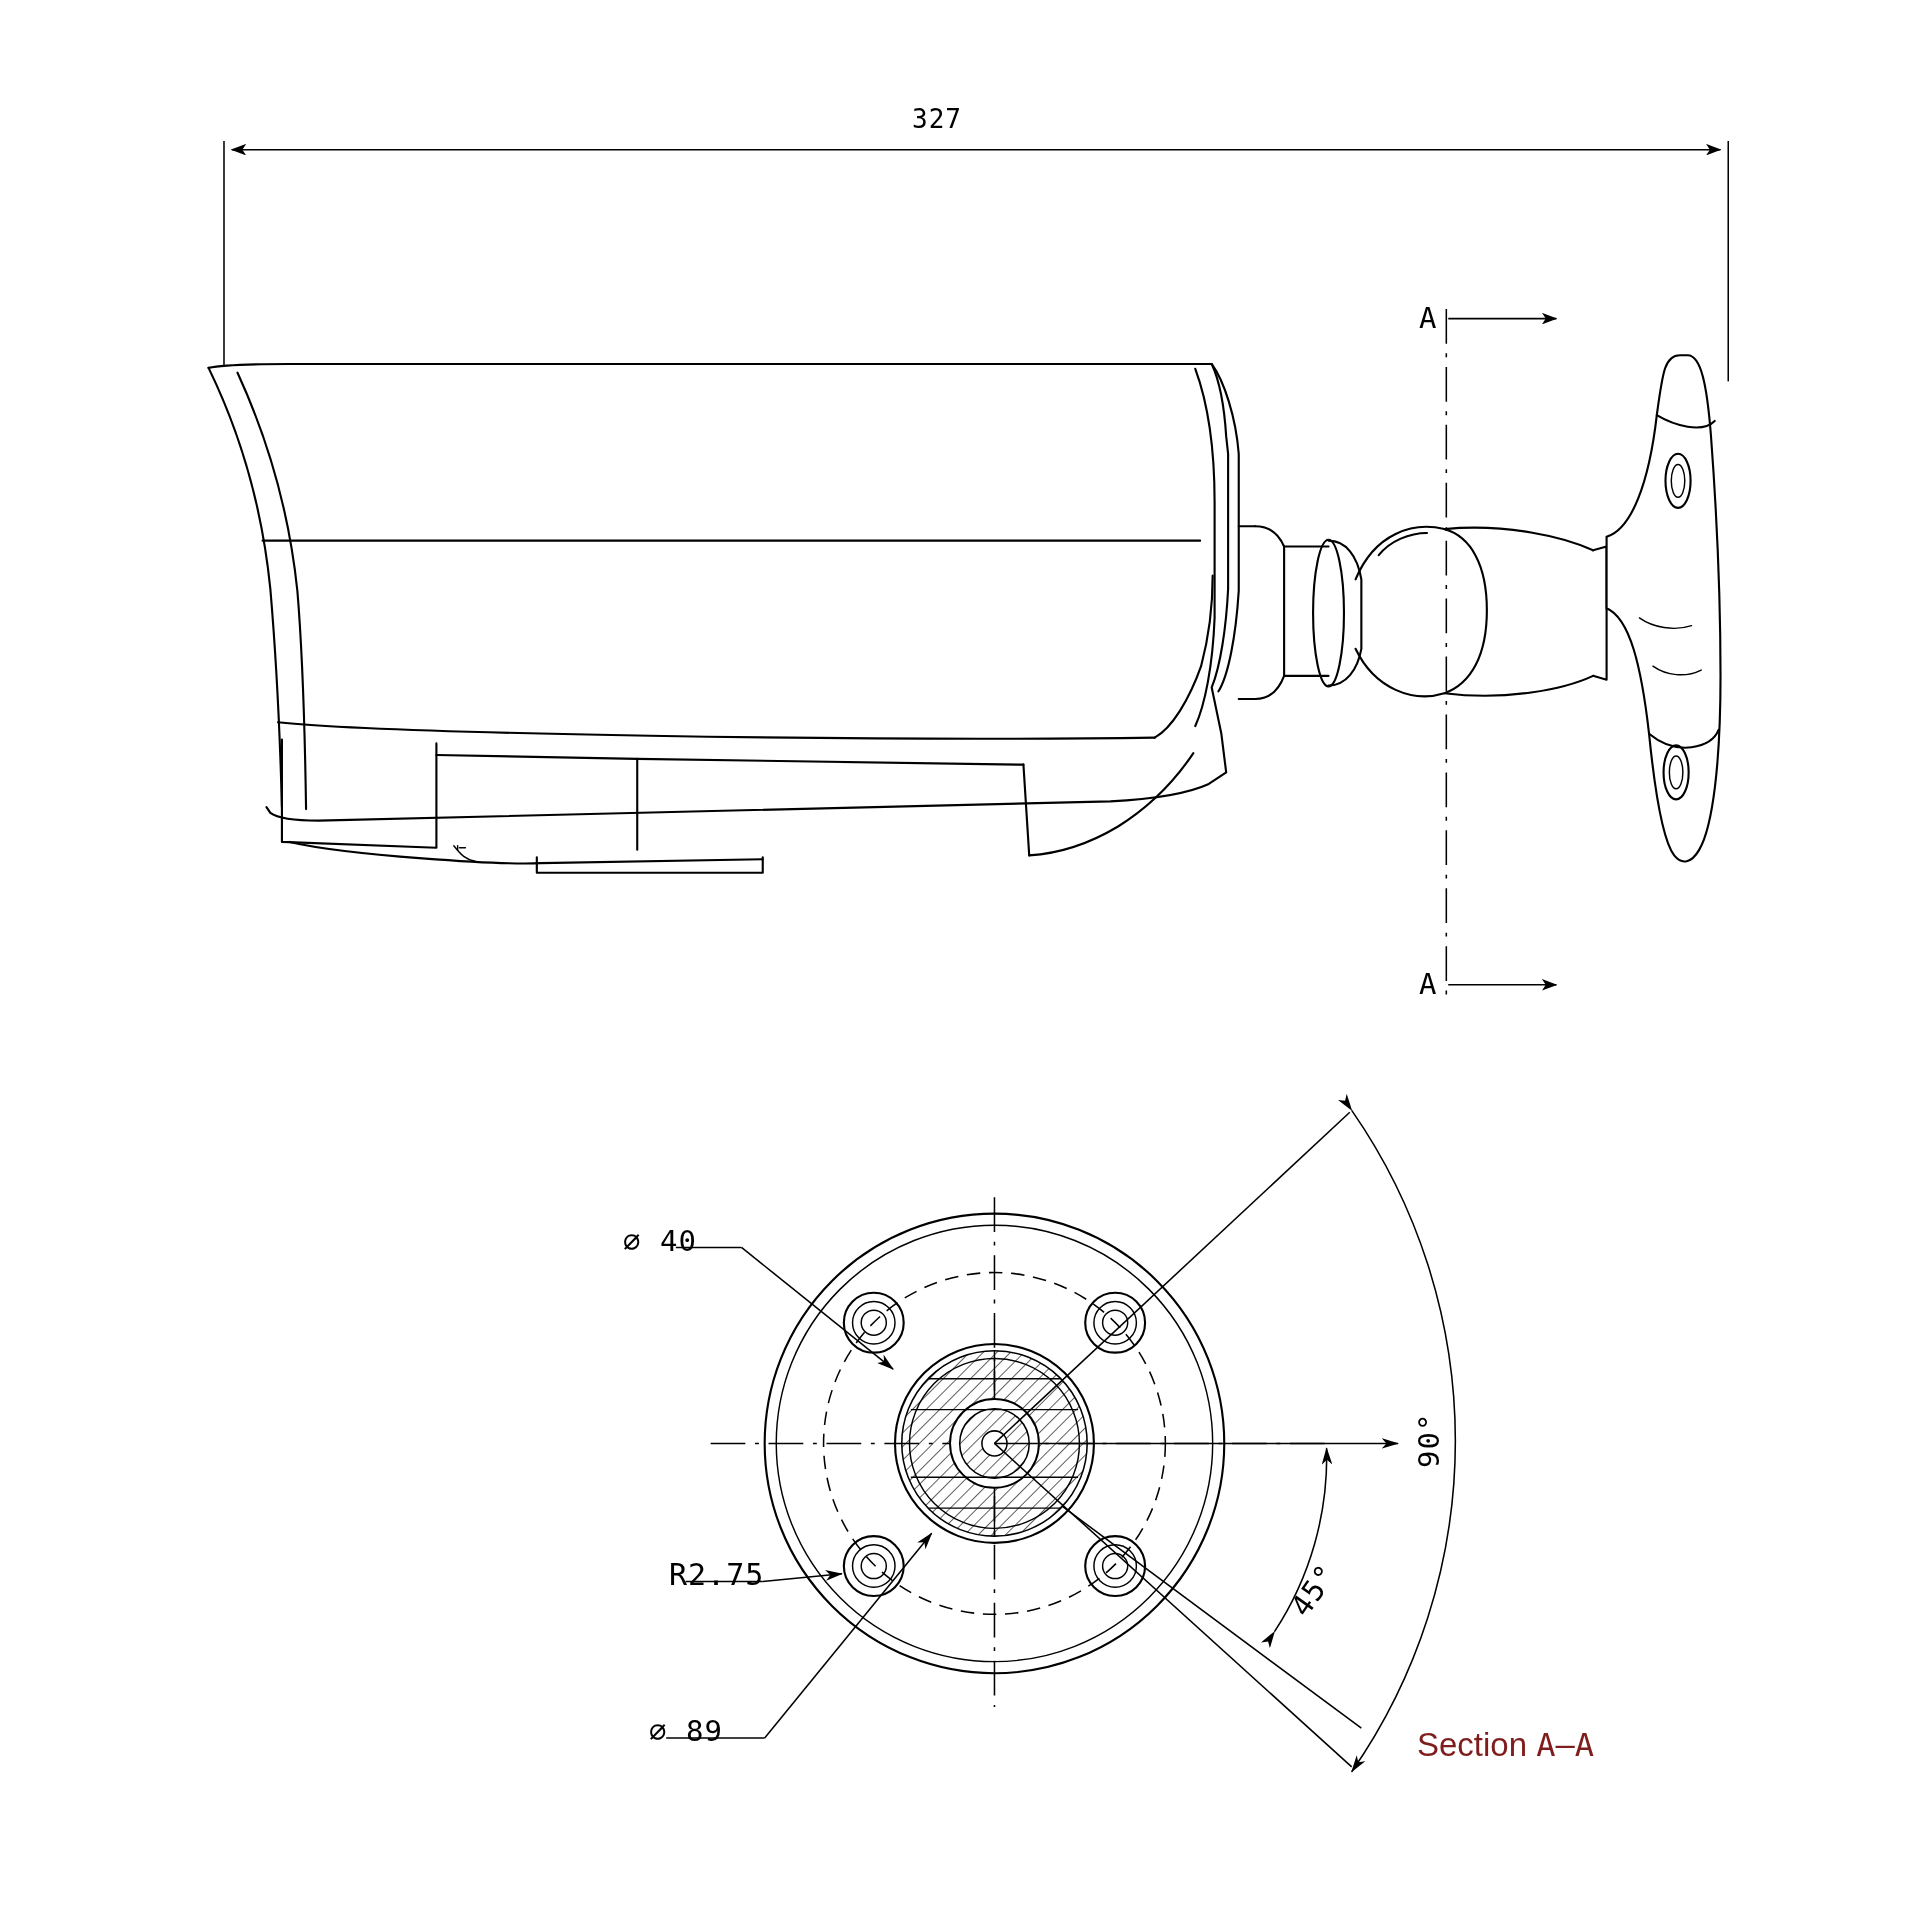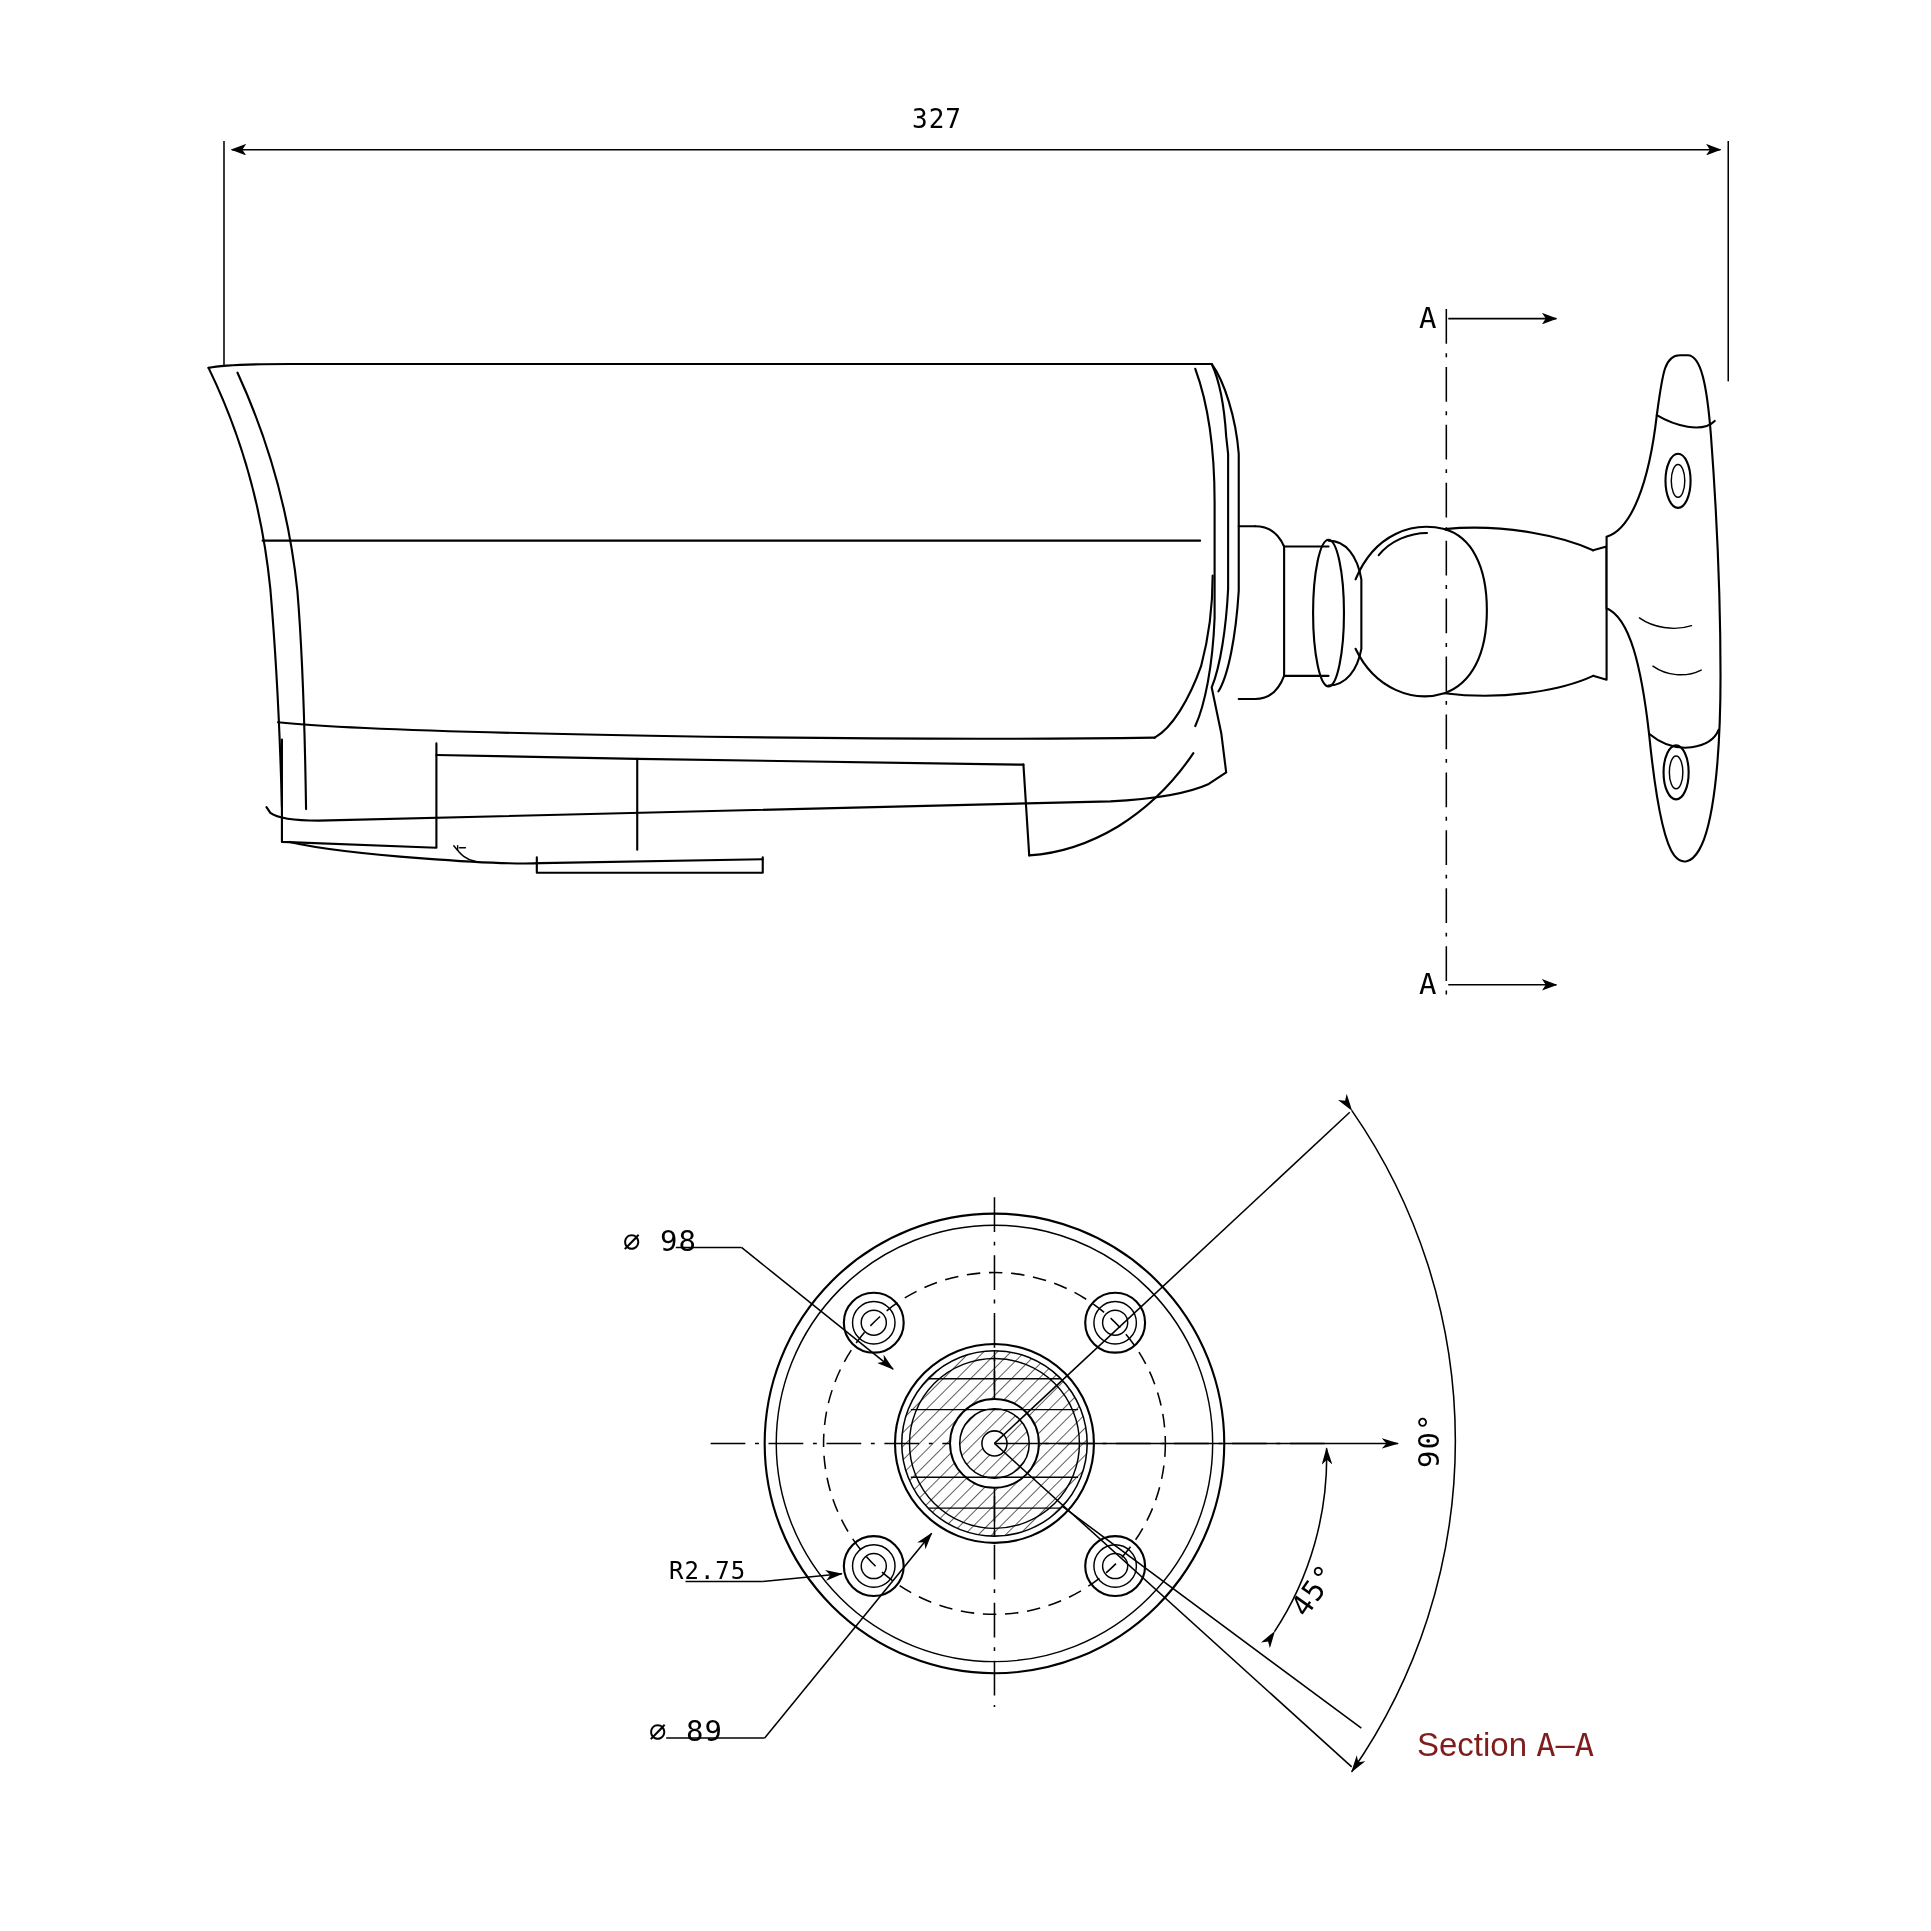--- a/index.html
+++ b/index.html
@@ -273,23 +273,23 @@
       <line class="ln-dim" x1="1100" y1="1560" x2="1410" y2="1790"></line>
     </g>
   </svg>
 
   <div class="dimtext" style="left:912px; top:104px;">327</div>
 
   <div class="dimtext" style="left:1419px; top:301px; font-size:29px;">A</div>
 
   <div class="dimtext" style="left:1419px; top:967px; font-size:29px;">A</div>
 
-  <div class="dimtext" style="left:623px; top:1224px; font-size:29px;">∅ 98</div>
-
-  <div class="dimtext" style="left:669px; top:1557px; font-size:24px;">R2.75</div>
+  <div class="dimtext" style="left:623px; top:1224px; font-size:29px;">∅ 40</div>
+
+  <div class="dimtext" style="left:669px; top:1557px; font-size:30px;">R2.75</div>
 
   <div class="dimtext" style="left:649px; top:1714px; font-size:29px;">∅ 89</div>
 
   <div class="dimtext rot90" style="left:1412px; top:1468px; font-size:29px;">90°</div>
 
   <div class="dimtext rot45" style="left:1284px; top:1603px; font-size:29px;">45°</div>
 
   <div class="big-label" style="left:1417px; top:1726px;">
     <span>Section</span>
     <span class="mono">A–A</span>

